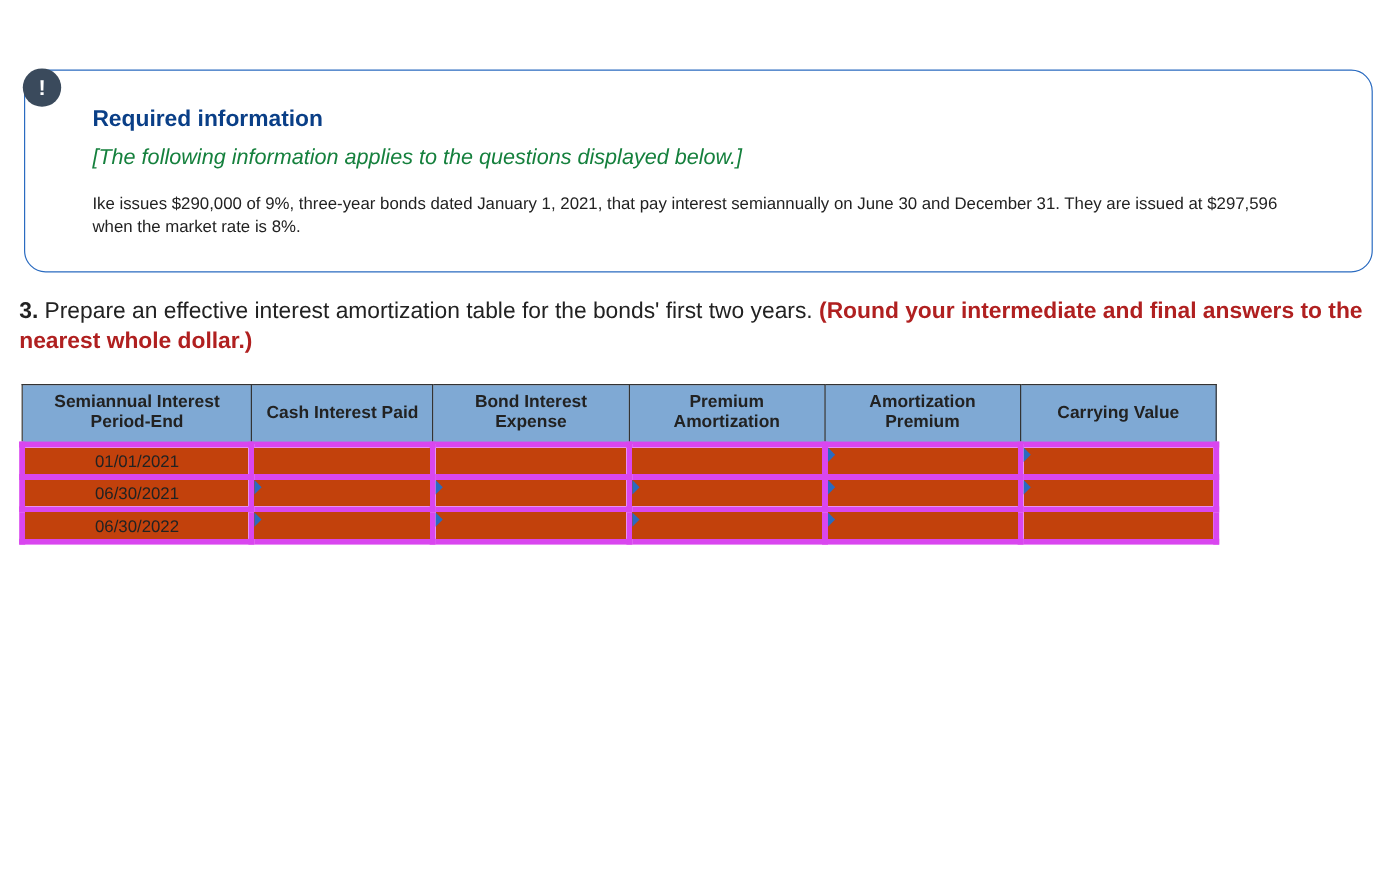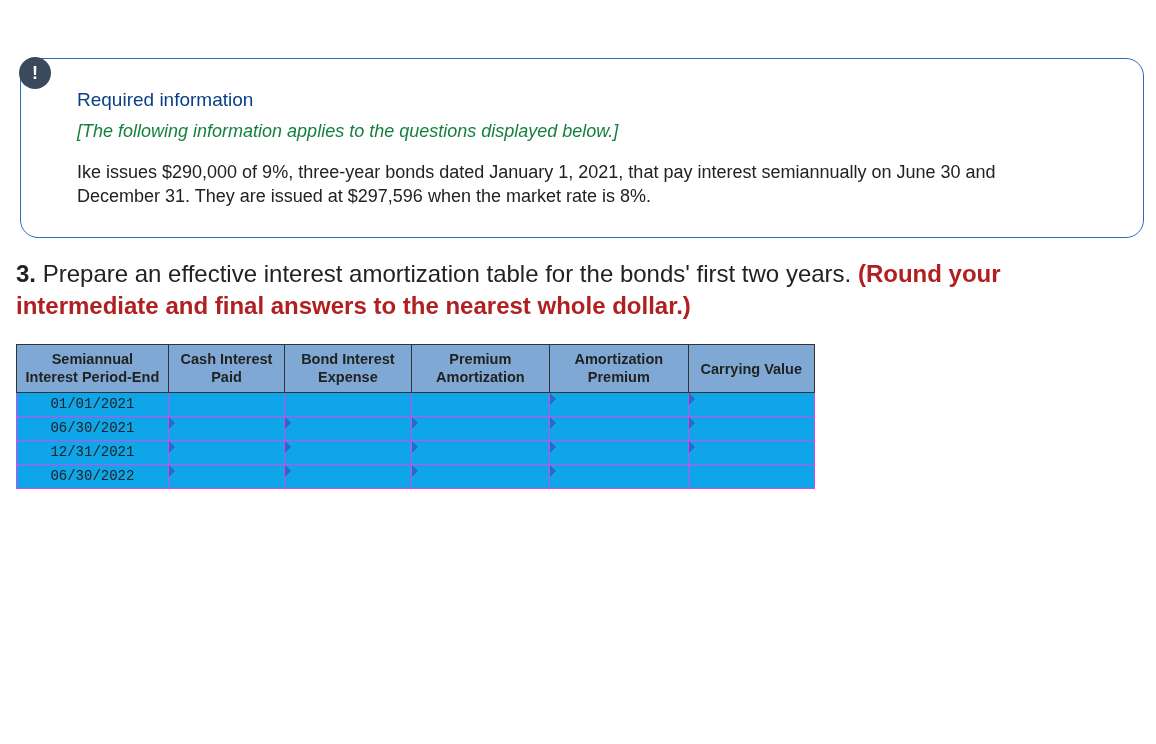--- a/index.html
+++ b/index.html
@@ -32,74 +32,73 @@
     background: #3a4a5c;
     color: #fff;
     font-weight: bold;
     font-size: 18px;
     display: flex;
     align-items: center;
     justify-content: center;
   }
   .req-title {
     color: #0a3f87;
-    font-weight: 400;
+    font-weight: 700;
     font-size: 19px;
     margin-bottom: 10px;
   }
   .intro-italic {
     font-style: italic;
     font-size: 18px;
     color: #15803d;
     margin-bottom: 18px;
   }
   .problem-text {
-    font-size: 18px;
+    font-size: 14px;
     color: #222;
     line-height: 1.35;
     max-width: 1000px;
   }
   .question {
-    font-size: 24px;
+    font-size: 19px;
     margin: 20px 4px 8px 4px;
     line-height: 1.35;
   }
   .q-num { font-weight: 700; }
   .q-red {
     color: #b02020;
     font-weight: 700;
   }
   .table-wrap {
     margin: 22px 4px 0 4px;
   }
   table.amort {
     border-collapse: collapse;
-    width: 799px;
+    width: 1000px;
   }
   table.amort th {
     background: #7fa9d4;
     border: 1px solid #333;
     padding: 6px 8px;
     font-size: 14.5px;
     font-weight: 700;
     text-align: center;
     height: 46px;
     vertical-align: middle;
   }
   table.amort th.h2line { line-height: 1.2; }
   table.amort td {
-    border: 1px solid #d946ef;
+    border: 5px solid #d946ef;
     padding: 0;
     height: 24px;
     font-size: 14px;
     text-align: center;
     vertical-align: middle;
-    background: #0ea5e9;
+    background: #c2410c;
     position: relative;
-    font-family: Liberation Mono, monospace;
   }
   table.amort td.date {
     font-weight: 400;
   }
   .cell {
     width: 100%;
     height: 100%;
     line-height: 22px;
   }
   .tri {
@@ -204,45 +203,20 @@
           <td>
               <span class="tri"></span>
               <div class="cell"></div>
             </td>
           <td>
               <span class="tri"></span>
               <div class="cell"></div>
             </td>
         </tr>
 
-        <tr>
-          <td class="date">
-              <div class="cell">12/31/2021</div>
-            </td>
-          <td>
-              <span class="tri"></span>
-              <div class="cell"></div>
-            </td>
-          <td>
-              <span class="tri"></span>
-              <div class="cell"></div>
-            </td>
-          <td>
-              <span class="tri"></span>
-              <div class="cell"></div>
-            </td>
-          <td>
-              <span class="tri"></span>
-              <div class="cell"></div>
-            </td>
-          <td>
-              <span class="tri"></span>
-              <div class="cell"></div>
-            </td>
-        </tr>
 
         <tr>
           <td class="date">
               <div class="cell">06/30/2022</div>
             </td>
           <td>
               <span class="tri"></span>
               <div class="cell"></div>
             </td>
           <td>

